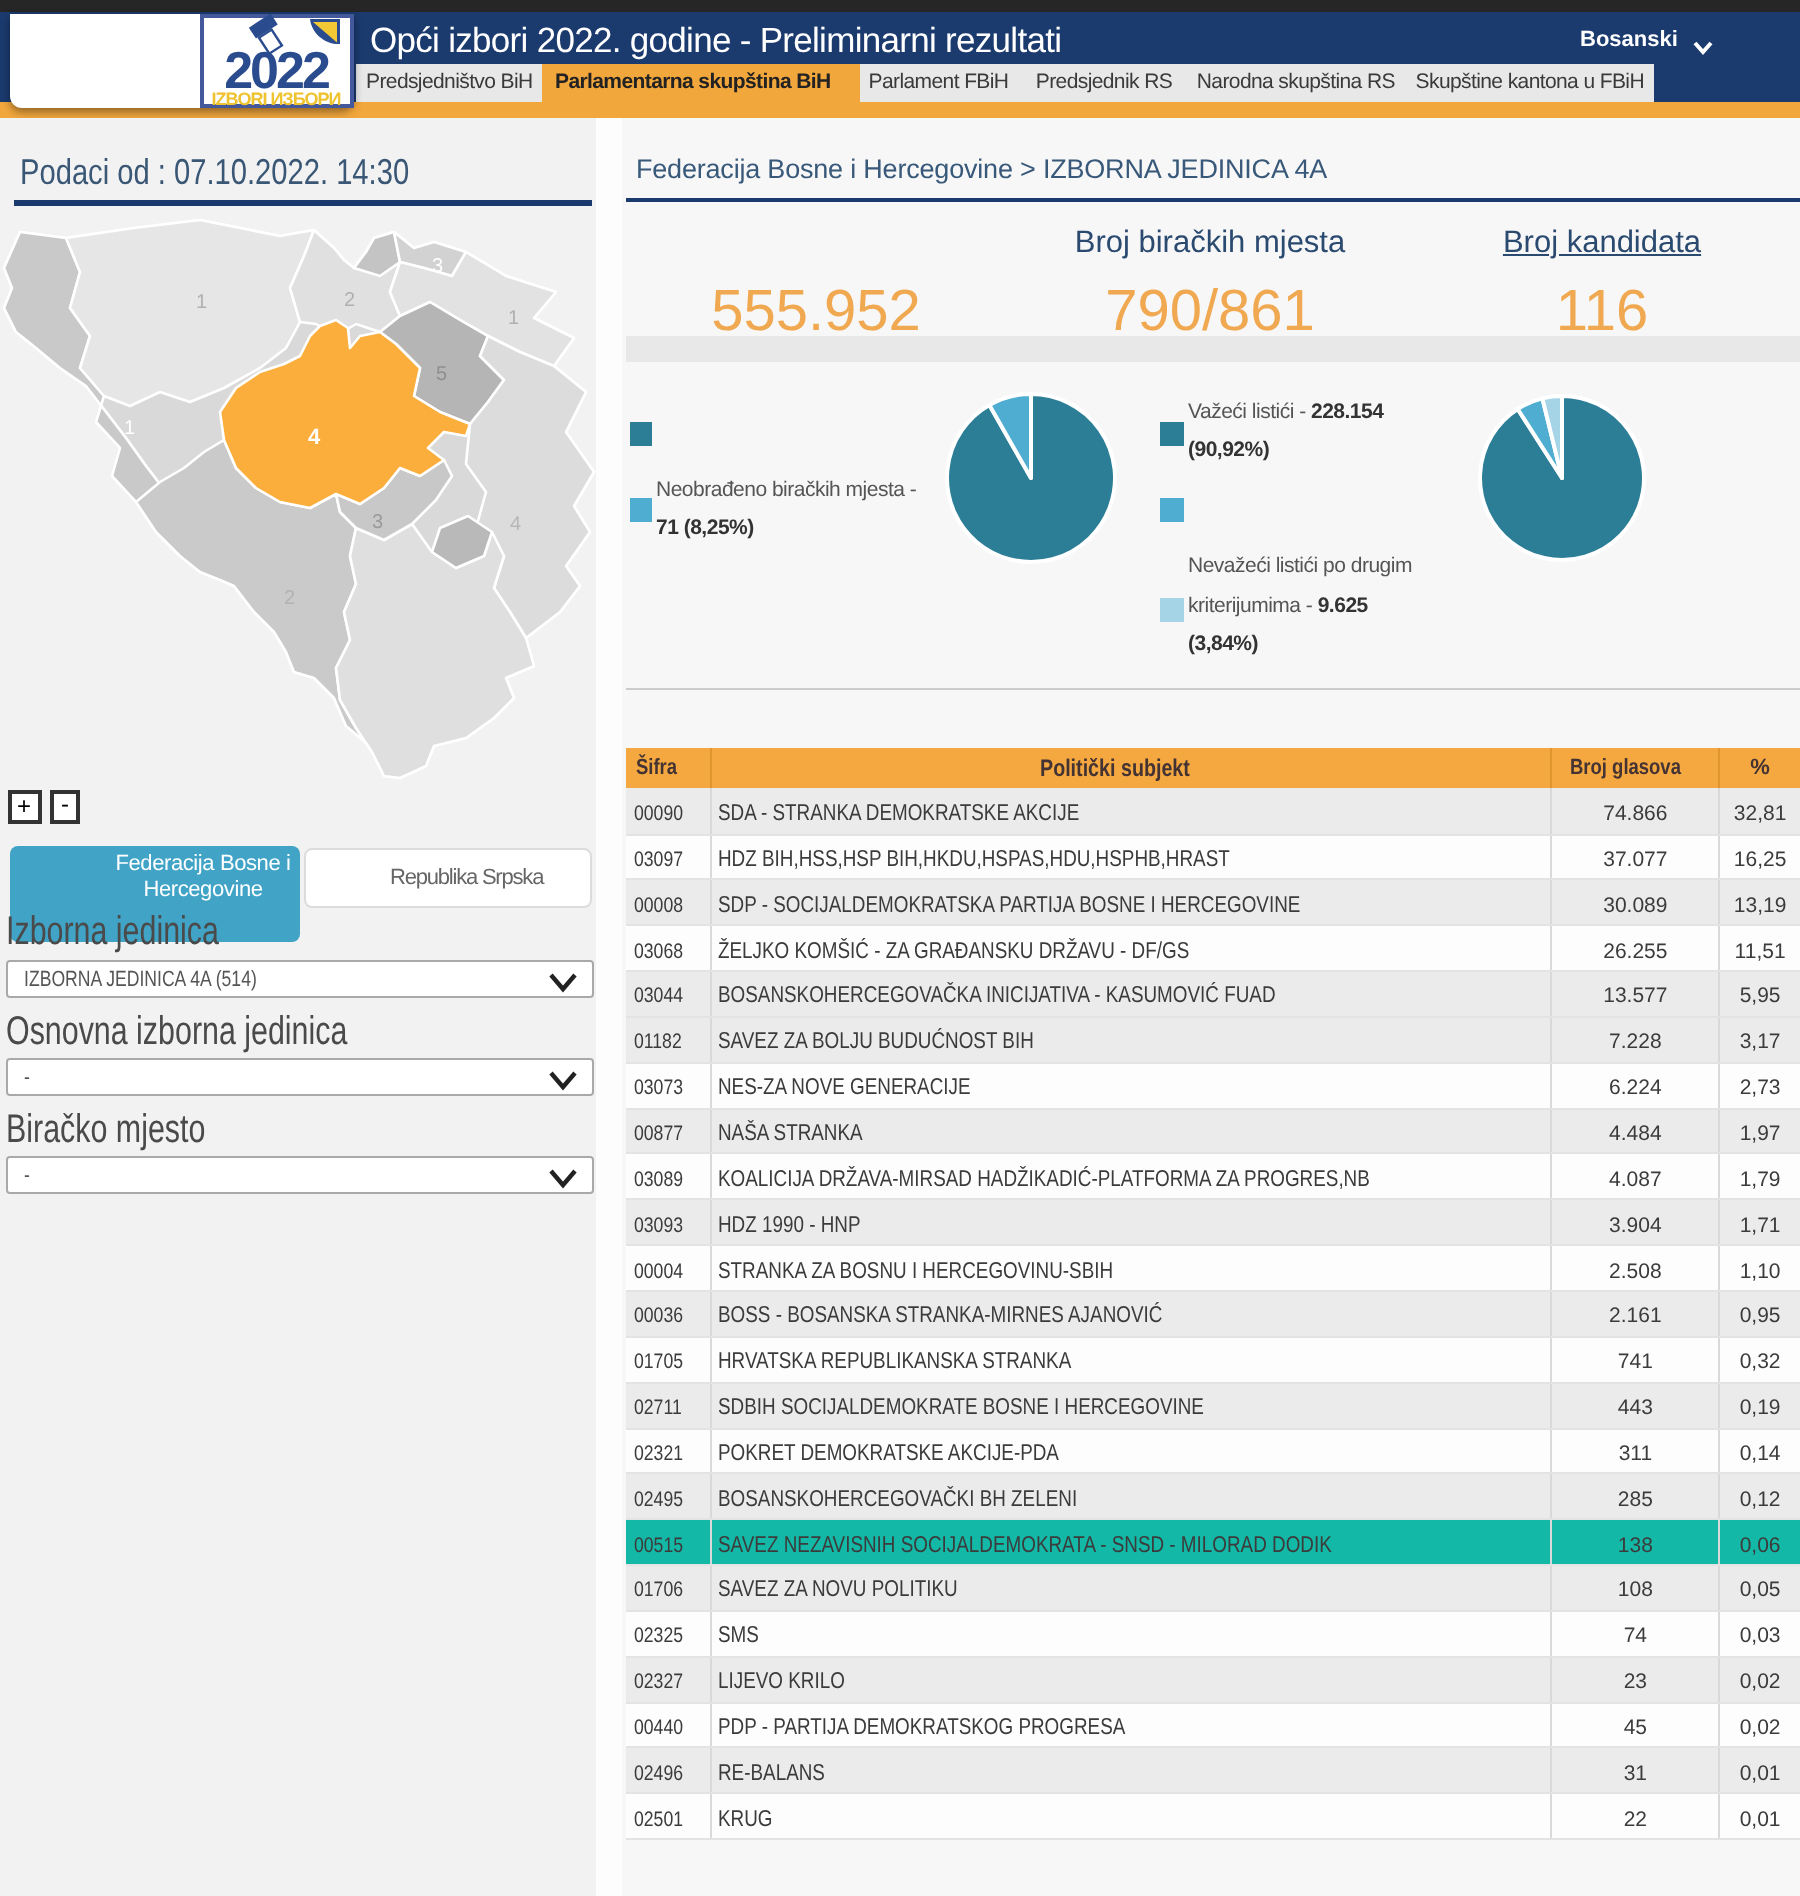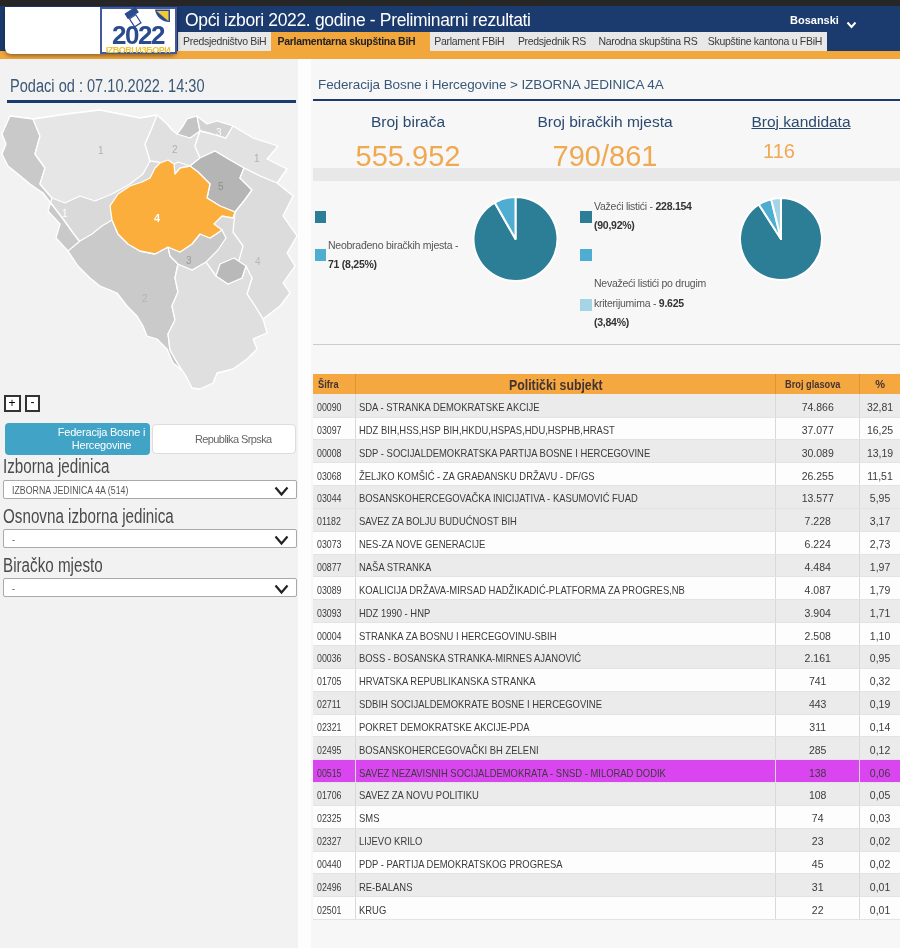--- a/index.html
+++ b/index.html
@@ -94,21 +94,21 @@
           <text x="255" y="159" fill="#b8b8b8">4</text>
 <text x="186" y="158" fill="#9a9a9a">3</text>
           <text x="142" y="196" fill="#b3b3b3">2</text>
 </g>
 <text x="154" y="116" font-family="Liberation Sans" font-size="11" fill="#ffffff" font-weight="bold">4</text>
 </svg>
 </div>
 <div class="abs" style="left:3.5px;top:395px;width:17px;height:17px;background:#ffffff;border:2px solid #333;font-size:12px;text-align:center;line-height:12px;">+</div>
 <div class="abs" style="left:25px;top:395px;width:15px;height:17px;background:#ffffff;border:2px solid #333;font-size:12px;text-align:center;line-height:11px;">-</div>
 
-<div class="abs" style="left:5px;top:423px;width:145px;height:32px;background:#41a4c7;border-radius:4px;color:#ffffff;font-size:11px;letter-spacing:-0.2px;text-align:center;padding-top:2.5px;line-height:13.5px;padding-left:48px;">Federacija Bosne i<br>Hercegovine</div>
+<div class="abs" style="left:5px;top:423px;width:145px;height:48px;background:#41a4c7;border-radius:4px;color:#ffffff;font-size:11px;letter-spacing:-0.2px;text-align:center;padding-top:2.5px;line-height:13.5px;padding-left:48px;">Federacija Bosne i<br>Hercegovine</div>
 <div class="abs" style="left:151.6px;top:424px;width:144.4px;height:30px;background:#ffffff;border:1px solid #dcdcdc;border-radius:4px;color:#666;font-size:11px;letter-spacing:-0.6px;text-align:center;line-height:28px;padding-left:19px;">Republika Srpska</div>
 
 <div class="abs lbl" style="left:3px;top:455px;">Izborna jedinica</div>
 <div class="sel" style="left:3px;top:479.6px;">
       <span class="t">IZBORNA JEDINICA 4A (514)</span>
       <svg width="15" height="11">
         <path d="M1.5,1.5 L7.5,8.5 L13.5,1.5" stroke="#222" stroke-width="2.2" fill="none"></path>
       </svg>
     </div>
 <div class="abs lbl" style="left:3px;top:504.5px;">Osnovna izborna jedinica</div>
@@ -122,26 +122,25 @@
 <div class="sel" style="left:3px;top:578.2px;">
       <span class="t">-</span>
       <svg width="15" height="11">
         <path d="M1.5,1.5 L7.5,8.5 L13.5,1.5" stroke="#222" stroke-width="2.2" fill="none"></path>
       </svg>
     </div>
 
 <div class="abs" style="left:318px;top:77px;font-size:13.5px;letter-spacing:-0.1px;color:#39597a;">Federacija Bosne i Hercegovine &gt; IZBORNA JEDINICA 4A</div>
 <div class="abs" style="left:313px;top:98.5px;width:587px;height:2.5px;background:#1b3a6e"></div>
 
-<div class="abs" style="left:308px;top:113px;width:200px;text-align:center;font-size:15.5px;color:#2b4a70;">Broj birača</div>
 <div class="abs" style="left:505px;top:113px;width:200px;text-align:center;font-size:15.5px;color:#2b4a70;">Broj biračkih mjesta</div>
 <div class="abs" style="left:701px;top:113px;width:200px;text-align:center;font-size:15.5px;color:#2b4a70;text-decoration:underline;">Broj kandidata</div>
 <div class="abs" style="left:308px;top:140px;width:200px;text-align:center;font-size:29px;color:#f0a851;">555.952</div>
 <div class="abs" style="left:505px;top:140px;width:200px;text-align:center;font-size:29px;color:#f0a851;">790/861</div>
-<div class="abs" style="left:679px;top:140px;width:200px;text-align:center;font-size:20px;color:#f0a851;">116</div>
+<div class="abs" style="left:701px;top:140px;width:200px;text-align:center;font-size:29px;color:#f0a851;">116</div>
 <div class="abs" style="left:313px;top:168px;width:587px;height:13.3px;background:#e8e8e8;"></div>
 
 <div class="abs" style="left:314.7px;top:211px;width:11.5px;height:11.5px;background:#2c7e97;"></div>
 <div class="abs" style="left:314.7px;top:249px;width:11.5px;height:11.5px;background:#4fadd1;"></div>
 <div class="abs leg" style="left:328px;top:235.7px;">Neobrađeno biračkih mjesta -<br><b>71 (8,25%)</b></div>
 
 <div class="abs" style="left:580px;top:211px;width:11.5px;height:11.5px;background:#2c7e97;"></div>
 <div class="abs leg" style="left:594px;top:197px;">Važeći listići - <b>228.154</b><br><b>(90,92%)</b></div>
 <div class="abs" style="left:580px;top:249px;width:11.5px;height:11.5px;background:#4fadd1;"></div>
 <div class="abs" style="left:580px;top:299px;width:11.5px;height:11.5px;background:#a5d4e6;"></div>
@@ -163,21 +162,21 @@
 <table style="border-collapse:collapse;width:587px;table-layout:fixed;color:#3b3b3b;">
 <colgroup>
           <col style="width:42.6px">
           <col style="width:420.2px">
           <col style="width:83.8px">
           <col style="width:40.4px">
         </colgroup>
 <tbody>
           <tr style="background:#f5a840;height:20px;">
 <th style="font-size:11px;color:#433;text-align:left;padding-left:5px;border-right:1px solid #e0952e;"><span class="sqz">Šifra</span></th>
-<th style="font-size:15px;color:#433;border-right:1px solid #e0952e;"><span class="sqx">Politički subjekt</span></th>
+<th style="font-size:12px;color:#433;border-right:1px solid #e0952e;"><span class="sqx">Politički subjekt</span></th>
 <th style="font-size:11px;color:#433;border-right:1px solid #e0952e;"><span class="sqz">Broj glasova</span></th>
 <th style="font-size:11px;color:#433;">%</th>
 </tr>
 <tr style="background:#ebebeb">
             <td class="tc1"><span class="sqz">00090</span></td>
             <td class="tc2"><span class="sqx">SDA - STRANKA DEMOKRATSKE AKCIJE</span></td>
             <td class="tc3">74.866</td>
             <td class="tc4">32,81</td>
           </tr>
 <tr style="background:#fdfdfd">
@@ -263,21 +262,21 @@
             <td class="tc2"><span class="sqx">POKRET DEMOKRATSKE AKCIJE-PDA</span></td>
             <td class="tc3">311</td>
             <td class="tc4">0,14</td>
           </tr>
 <tr style="background:#ebebeb">
             <td class="tc1"><span class="sqz">02495</span></td>
             <td class="tc2"><span class="sqx">BOSANSKOHERCEGOVAČKI BH ZELENI</span></td>
             <td class="tc3">285</td>
             <td class="tc4">0,12</td>
           </tr>
-<tr style="background:#d946ef">
+<tr style="background:#14b8a6">
             <td class="tc1"><span class="sqz">00515</span></td>
             <td class="tc2"><span class="sqx">SAVEZ NEZAVISNIH SOCIJALDEMOKRATA - SNSD - MILORAD DODIK</span></td>
             <td class="tc3">138</td>
             <td class="tc4">0,06</td>
           </tr>
 <tr style="background:#ebebeb">
             <td class="tc1"><span class="sqz">01706</span></td>
             <td class="tc2"><span class="sqx">SAVEZ ZA NOVU POLITIKU</span></td>
             <td class="tc3">108</td>
             <td class="tc4">0,05</td>

